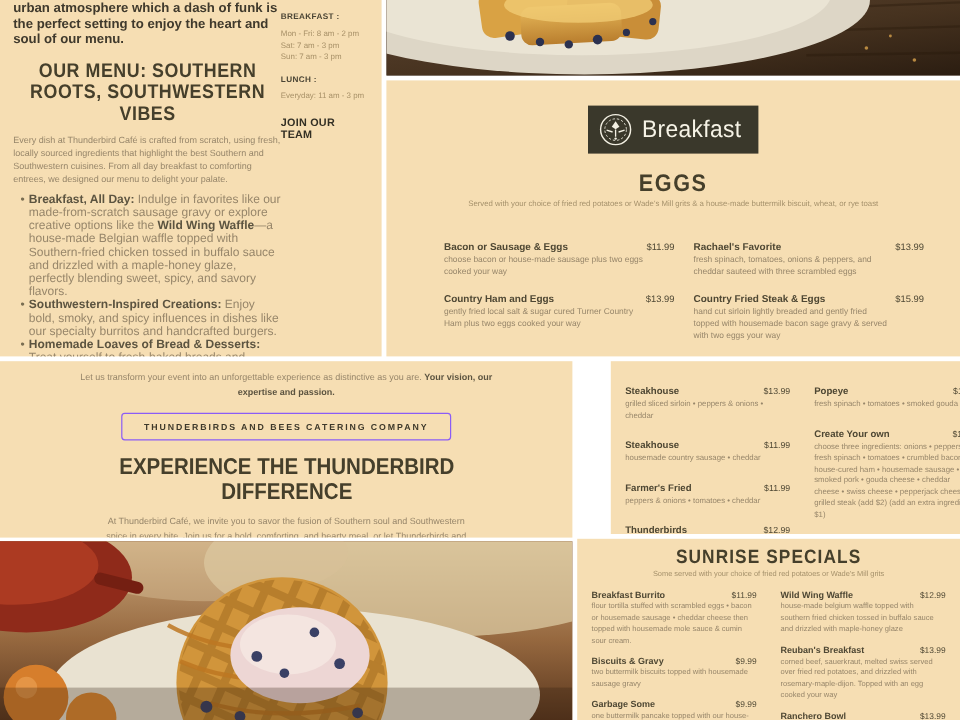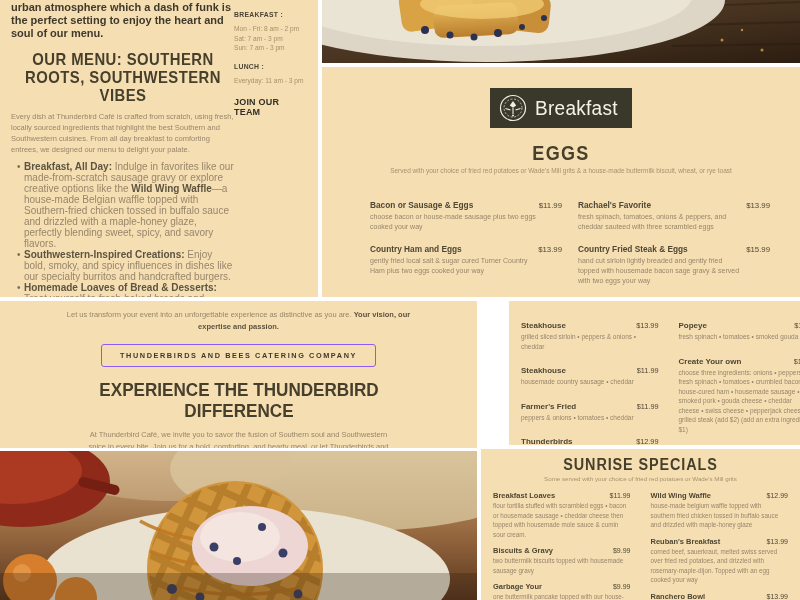--- a/index.html
+++ b/index.html
@@ -259,35 +259,35 @@
     </div>
   </div>
 
   <div class="panel panel-sun">
     <div class="display sun-title">SUNRISE SPECIALS</div>
     <div class="section-sub">Some served with your choice of fried red potatoes or Wade's Mill grits</div>
     <div class="menu-grid2">
       <div class="mcol">
         <div class="mi">
           <div class="mi-head">
-              <span class="mi-name">Breakfast Loaves</span>
+              <span class="mi-name">Breakfast Burrito</span>
               <span class="mi-price">$11.99</span>
             </div>
           <div class="mi-desc">flour tortilla stuffed with scrambled eggs • bacon or housemade sausage • cheddar cheese then topped with housemade mole sauce &amp; cumin sour cream.</div>
         </div>
         <div class="mi">
           <div class="mi-head">
               <span class="mi-name">Biscuits &amp; Gravy</span>
               <span class="mi-price">$9.99</span>
             </div>
           <div class="mi-desc">two buttermilk biscuits topped with housemade sausage gravy</div>
         </div>
         <div class="mi">
           <div class="mi-head">
-              <span class="mi-name">Garbage Your</span>
+              <span class="mi-name">Garbage Some</span>
               <span class="mi-price">$9.99</span>
             </div>
           <div class="mi-desc">one buttermilk pancake topped with our house-made sausage gravy • fried red skin potatoes • one egg cooked your way</div>
         </div>
       </div>
       <div class="mcol">
         <div class="mi">
           <div class="mi-head">
               <span class="mi-name">Wild Wing Waffle</span>
               <span class="mi-price">$12.99</span>

